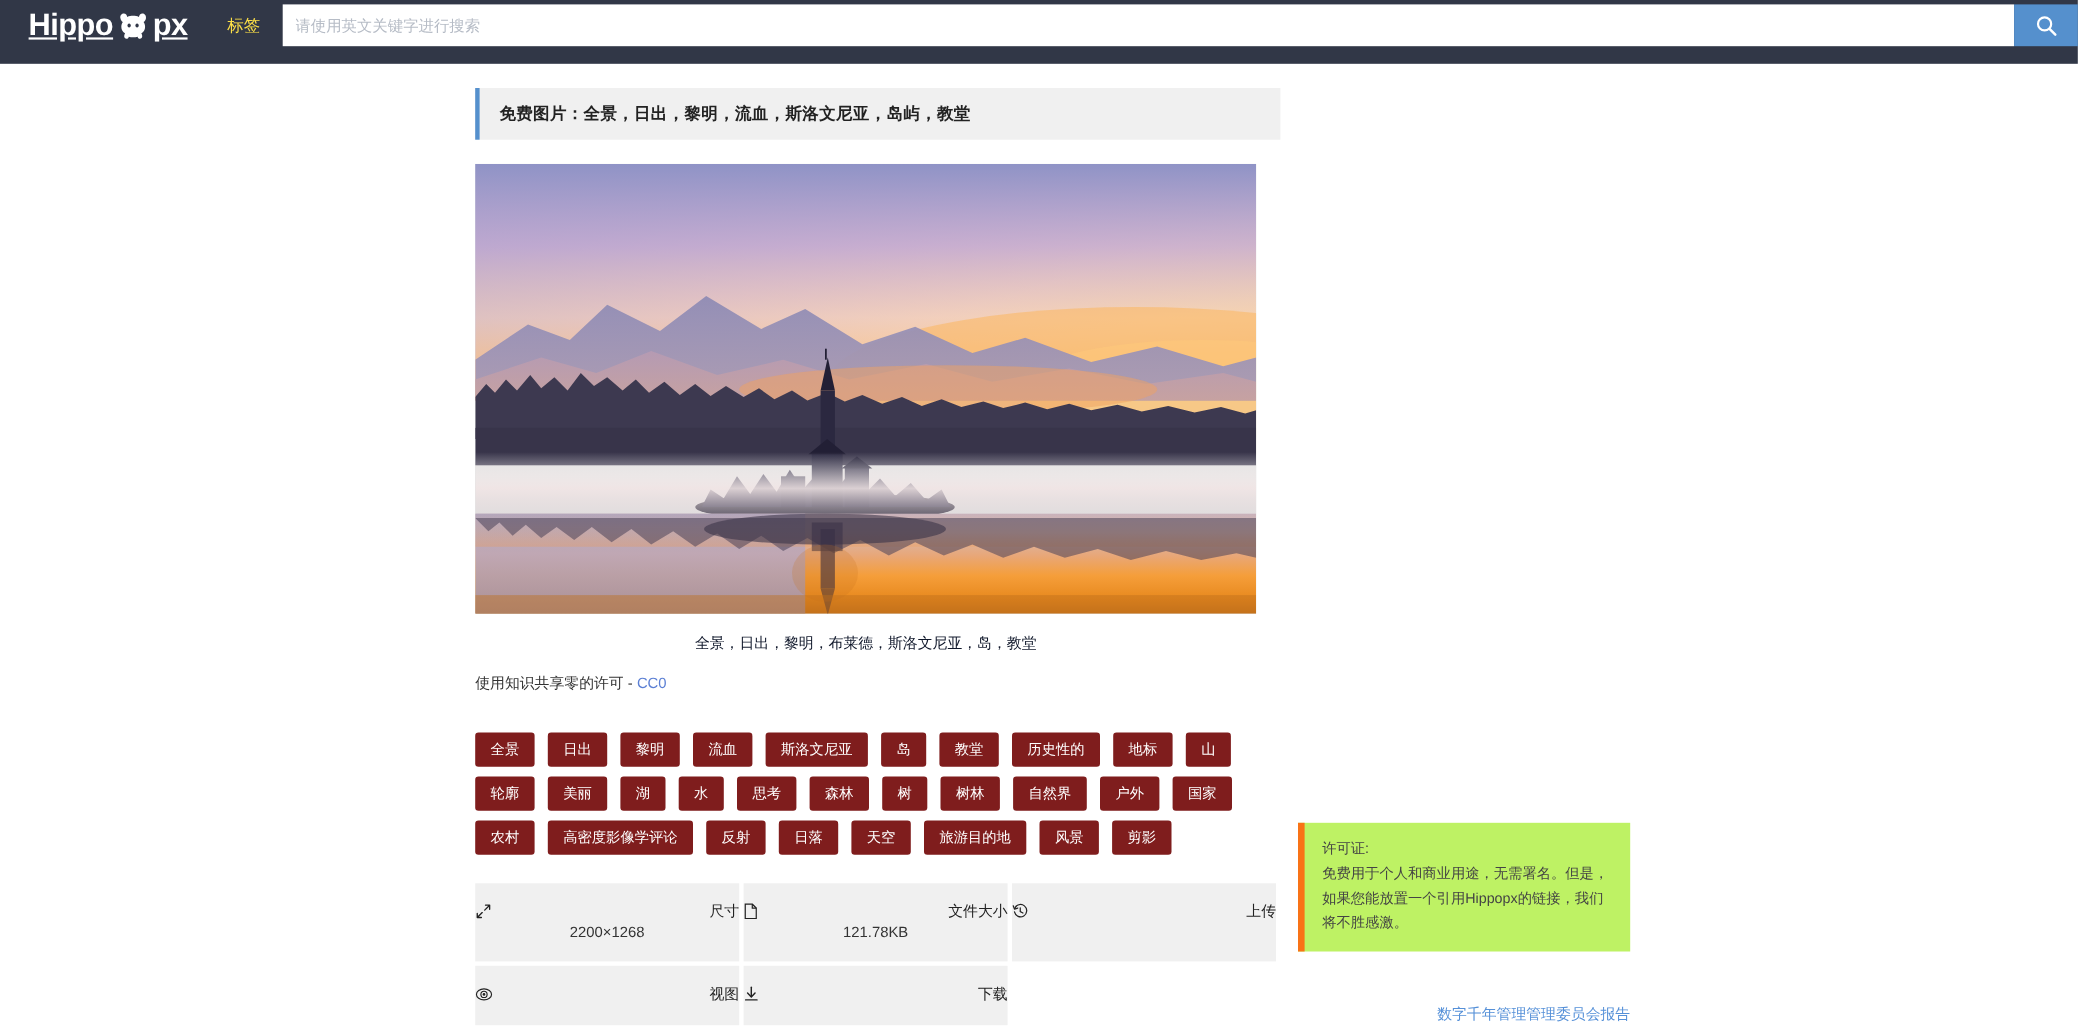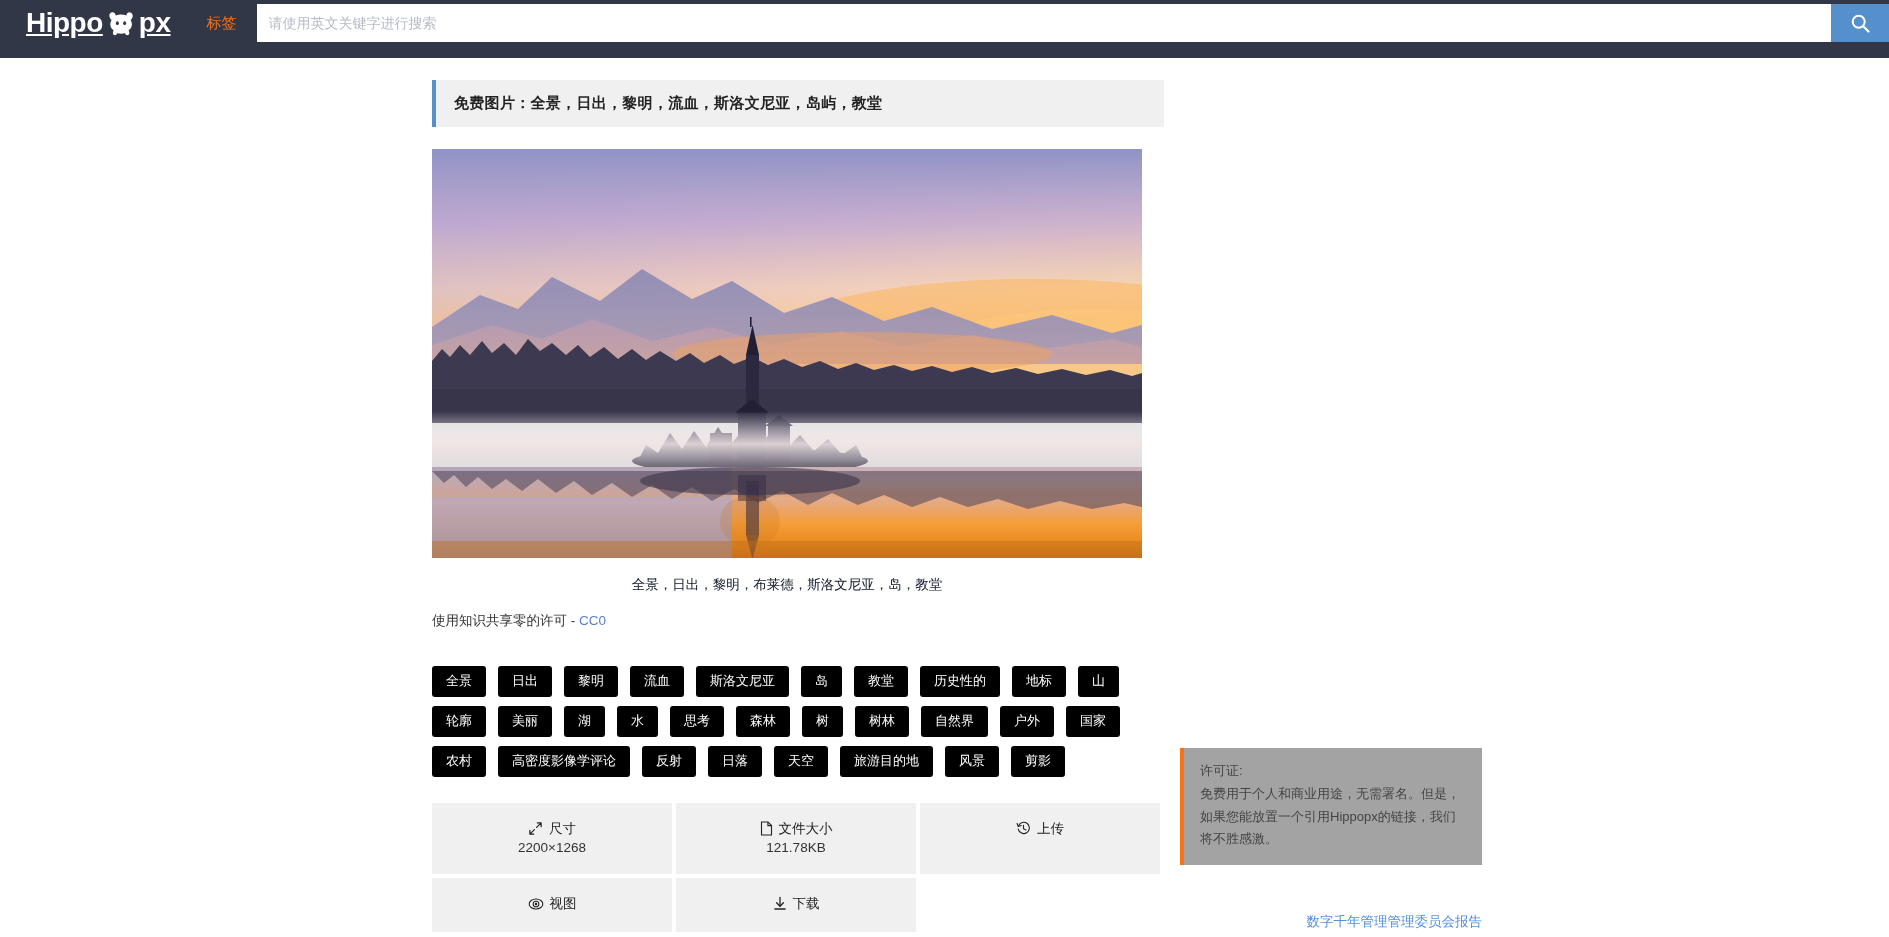--- a/index.html
+++ b/index.html
@@ -25,21 +25,21 @@
     align-items: center;
     color: #ffffff;
     font-size: 28px;
     font-weight: 700;
     letter-spacing: -0.5px;
     line-height: 1;
     white-space: nowrap;
   }
   .brand .hippo-icon { margin: 0 3px; display: inline-flex; align-items: center; }
   .nav-link {
-    color: #f97316;
+    color: #fde047;
     font-size: 15px;
     margin-left: 36px;
     margin-right: 20px;
     text-decoration: none;
     white-space: nowrap;
   }
   .search-wrap {
     flex: 1;
     display: flex;
     align-items: stretch;
@@ -126,21 +126,21 @@
 
   
   .tags {
     margin-top: 36px;
     display: flex;
     flex-wrap: wrap;
     gap: 9px 12px;
     width: 712px;
   }
   .tag {
-    background: #000000;
+    background: #7f1d1d;
     color: #ffffff;
     font-size: 13px;
     padding: 7px 14px;
     border-radius: 3px;
     text-decoration: none;
     white-space: nowrap;
     line-height: 1.3;
     cursor: pointer;
   }
 
@@ -155,34 +155,34 @@
   .info-cell {
     background: #f0f0f0;
     padding: 17px 0 19px;
     text-align: center;
   }
   .info-head {
     font-size: 13.5px;
     color: #222;
     display: flex;
     align-items: center;
-    justify-content: center;
+    justify-content: space-between;
     gap: 6px;
   }
   .info-val {
     margin-top: 2px;
     font-size: 13.5px;
     color: #333;
   }
 
   
   .side-box {
     margin-top: 690px;
-    background: #a3a3a3;
-    border-left: 4px solid #f97316;
+    background: #bef264;
+    border-left: 6px solid #f97316;
     padding: 12px 16px 14px;
     font-size: 13px;
     line-height: 1.75;
     color: #444;
   }
   .side-report {
     margin-top: 48px;
     text-align: right;
     font-size: 13.5px;
   }

